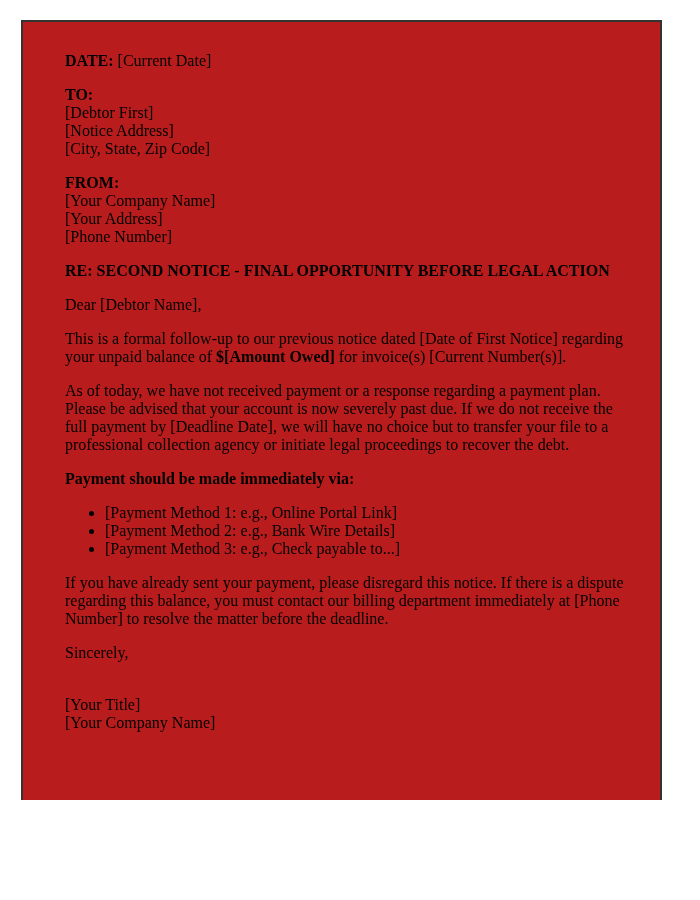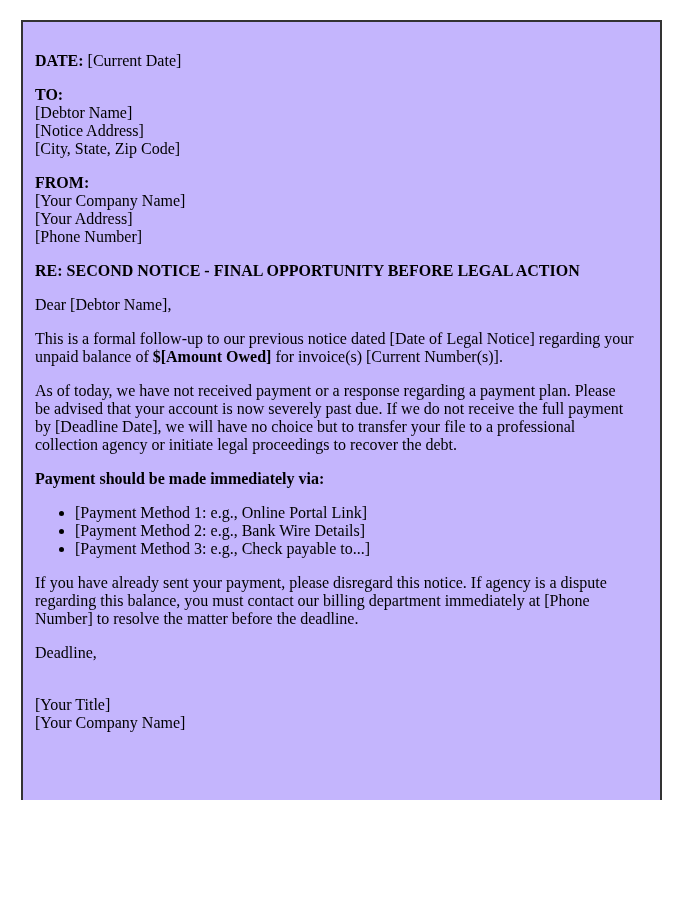--- a/index.html
+++ b/index.html
@@ -18,23 +18,23 @@
   }
   .letter-frame {
     position: absolute;
     left: 21px;
     top: 20px;
     width: 641px;
     height: 780px;
     box-sizing: border-box;
     border: 2px solid #333333;
     border-bottom: none;
-    padding: 14px 26px 0 12px;
+    padding: 14px 26px 0 42px;
     overflow: hidden;
-    background: #c4b5fd;
+    background: #b91c1c;
   }
   p {
     margin: 16px 0;
     line-height: 18px;
   }
   ul {
     margin: 8px 0;
     padding-left: 40px;
   }
   li {
@@ -43,48 +43,48 @@
   b { font-weight: bold; }
 </style>
 </head>
 <body>
 
 <div class="letter-frame">
 
   <p><b>DATE:</b> <span>[Current Date]</span></p>
 
   <p><b>TO:</b><br>
-    <span>[Debtor Name]</span><br>
+    <span>[Debtor First]</span><br>
     <span>[Notice Address]</span><br>
     <span>[City, State, Zip Code]</span></p>
 
   <p><b>FROM:</b><br>
     <span>[Your Company Name]</span><br>
     <span>[Your Address]</span><br>
     <span>[Phone Number]</span></p>
 
   <p><b>RE: SECOND NOTICE - FINAL OPPORTUNITY BEFORE LEGAL ACTION</b></p>
 
   <p>Dear [Debtor Name],</p>
 
-  <p><span>This is a formal follow-up to our previous notice dated [Date of Legal Notice] regarding your unpaid balance of </span><b>$[Amount Owed]</b><span> for invoice(s) [Current Number(s)].</span></p>
+  <p><span>This is a formal follow-up to our previous notice dated [Date of First Notice] regarding your unpaid balance of </span><b>$[Amount Owed]</b><span> for invoice(s) [Current Number(s)].</span></p>
 
   <p>As of today, we have not received payment or a response regarding a payment plan. Please be advised that your account is now severely past due. If we do not receive the full payment by [Deadline Date], we will have no choice but to transfer your file to a professional collection agency or initiate legal proceedings to recover the debt.</p>
 
 
   <p><b>Payment should be made immediately via:</b></p>
 
   <ul>
     <li>[Payment Method 1: e.g., Online Portal Link]</li>
     <li>[Payment Method 2: e.g., Bank Wire Details]</li>
     <li>[Payment Method 3: e.g., Check payable to...]</li>
   </ul>
 
-  <p>If you have already sent your payment, please disregard this notice. If agency is a dispute regarding this balance, you must contact our billing department immediately at [Phone Number] to resolve the matter before the deadline.</p>
+  <p>If you have already sent your payment, please disregard this notice. If there is a dispute regarding this balance, you must contact our billing department immediately at [Phone Number] to resolve the matter before the deadline.</p>
 
-  <p>Deadline,</p>
+  <p>Sincerely,</p>
 
   <p>
     <br>
     <span>[Your Title]</span><br>
     <span>[Your Company Name]</span></p>
 
 </div>
 
 </body></html>

